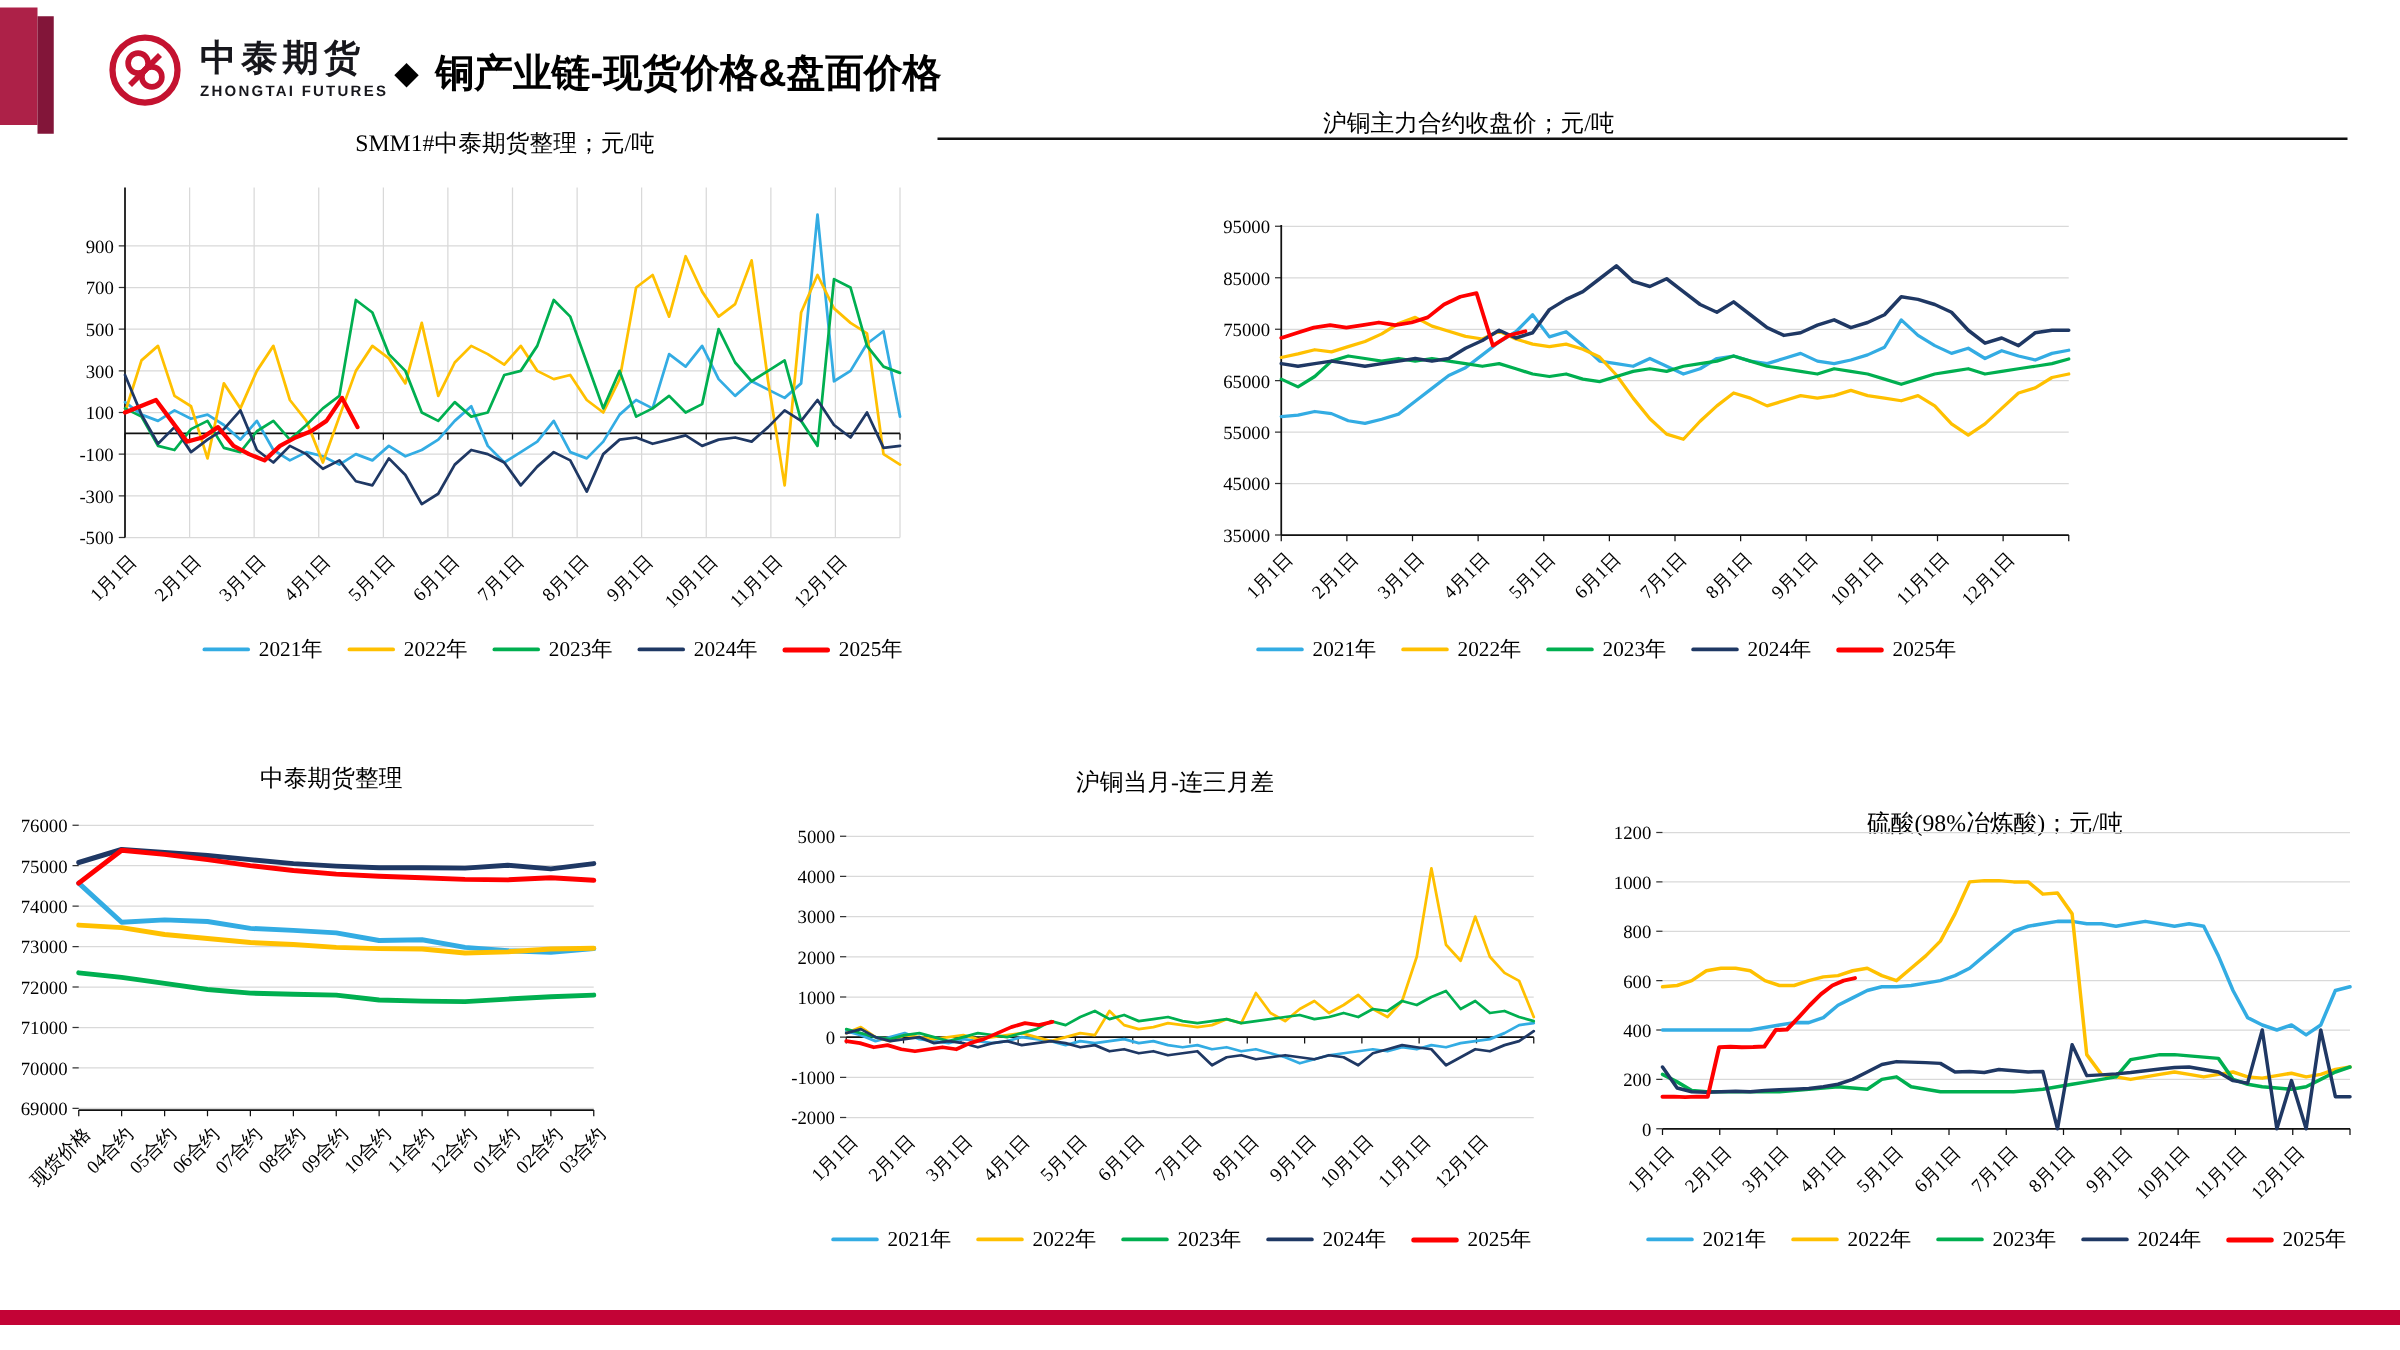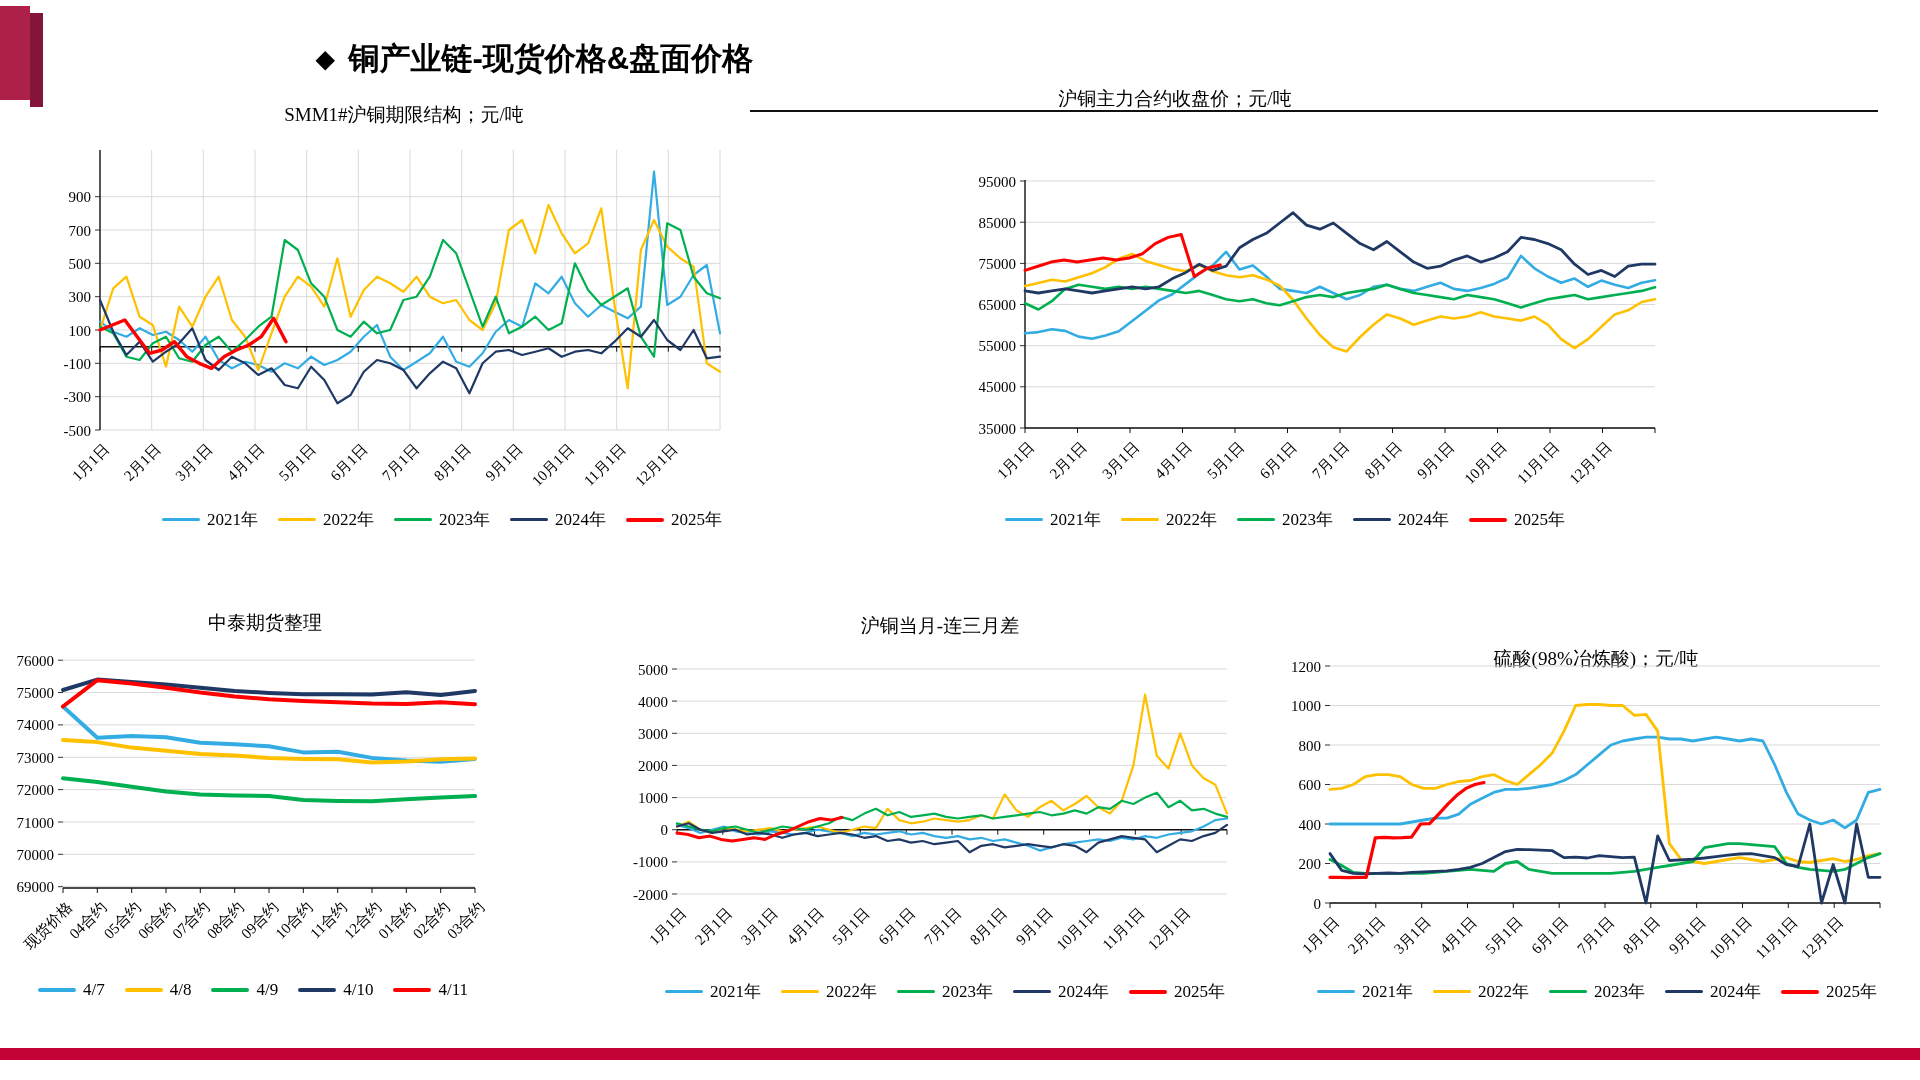--- a/index.html
+++ b/index.html
@@ -36,28 +36,40 @@
   .bottom-bar{position:absolute;left:0;top:1048px;width:1920px;height:12px;background:#C30336;}
 </style>
 </head>
 <body>
 
 <div class="page">
 
   <div class="corner-main"></div>
   <div class="corner-dark"></div>
 
+  <div class="logo">
+    <svg width="64" height="64" viewBox="0 0 64 64">
+      <circle cx="32" cy="32" r="26" fill="none" stroke="#C41230" stroke-width="5"></circle>
+      <circle cx="26.5" cy="26.5" r="8" fill="none" stroke="#C41230" stroke-width="4.5"></circle>
+      <circle cx="37.5" cy="37.5" r="8" fill="none" stroke="#C41230" stroke-width="4.5"></circle>
+      <line x1="20" y1="44" x2="44" y2="20" stroke="#C41230" stroke-width="4.5"></line>
+    </svg>
+    <div class="logo-text">
+      <div class="logo-cn">中泰期货</div>
+      <div class="logo-en">ZHONGTAI FUTURES</div>
+    </div>
+  </div>
 
   <div class="page-title">
     <span class="bullet">◆</span>
     <span>铜产业链-现货价格&amp;盘面价格</span>
   </div>
   <div class="header-rule"></div>
 
-  <div class="ct" style="left:404px;top:102px">SMM1#沪铜期限结构；元/吨</div>
+  <div class="ct" style="left:404px;top:102px">SMM1#中泰期货整理；元/吨</div>
   <div class="ct" style="left:1175px;top:86px">沪铜主力合约收盘价；元/吨</div>
   <div class="ct" style="left:265px;top:610px">中泰期货整理</div>
   <div class="ct" style="left:940px;top:613px">沪铜当月-连三月差</div>
   <div class="ct" style="left:1596px;top:646px">硫酸(98%冶炼酸)；元/吨</div>
 
   <svg id="charts" width="1920" height="1080">
       <line x1="100" y1="196.7" x2="720" y2="196.7" stroke="#D9D9D9" stroke-width="1"></line>
       <line x1="100" y1="230.0" x2="720" y2="230.0" stroke="#D9D9D9" stroke-width="1"></line>
       <line x1="100" y1="263.3" x2="720" y2="263.3" stroke="#D9D9D9" stroke-width="1"></line>
       <line x1="100" y1="296.7" x2="720" y2="296.7" stroke="#D9D9D9" stroke-width="1"></line>
@@ -382,42 +394,20 @@
       </span>
       <span class="item">
         <span class="swatch" style="background: rgb(31, 56, 100); height: 3px;"></span>
         <span class="lbl">2024年</span>
       </span>
       <span class="item">
         <span class="swatch" style="background: rgb(255, 0, 0); height: 4px;"></span>
         <span class="lbl">2025年</span>
       </span>
     </div>
-    <div class="legend" style="left: 253px; top: 980px;">
-      <span class="item">
-        <span class="swatch" style="background: rgb(51, 172, 227); height: 4px;"></span>
-        <span class="lbl">4/7</span>
-      </span>
-      <span class="item">
-        <span class="swatch" style="background: rgb(255, 192, 0); height: 4px;"></span>
-        <span class="lbl">4/8</span>
-      </span>
-      <span class="item">
-        <span class="swatch" style="background: rgb(0, 175, 80); height: 4px;"></span>
-        <span class="lbl">4/9</span>
-      </span>
-      <span class="item">
-        <span class="swatch" style="background: rgb(31, 56, 100); height: 4px;"></span>
-        <span class="lbl">4/10</span>
-      </span>
-      <span class="item">
-        <span class="swatch" style="background: rgb(255, 0, 0); height: 4px;"></span>
-        <span class="lbl">4/11</span>
-      </span>
-    </div>
     <div class="legend" style="left: 945px; top: 980px;">
       <span class="item">
         <span class="swatch" style="background: rgb(51, 172, 227); height: 3px;"></span>
         <span class="lbl">2021年</span>
       </span>
       <span class="item">
         <span class="swatch" style="background: rgb(255, 192, 0); height: 3px;"></span>
         <span class="lbl">2022年</span>
       </span>
       <span class="item">

